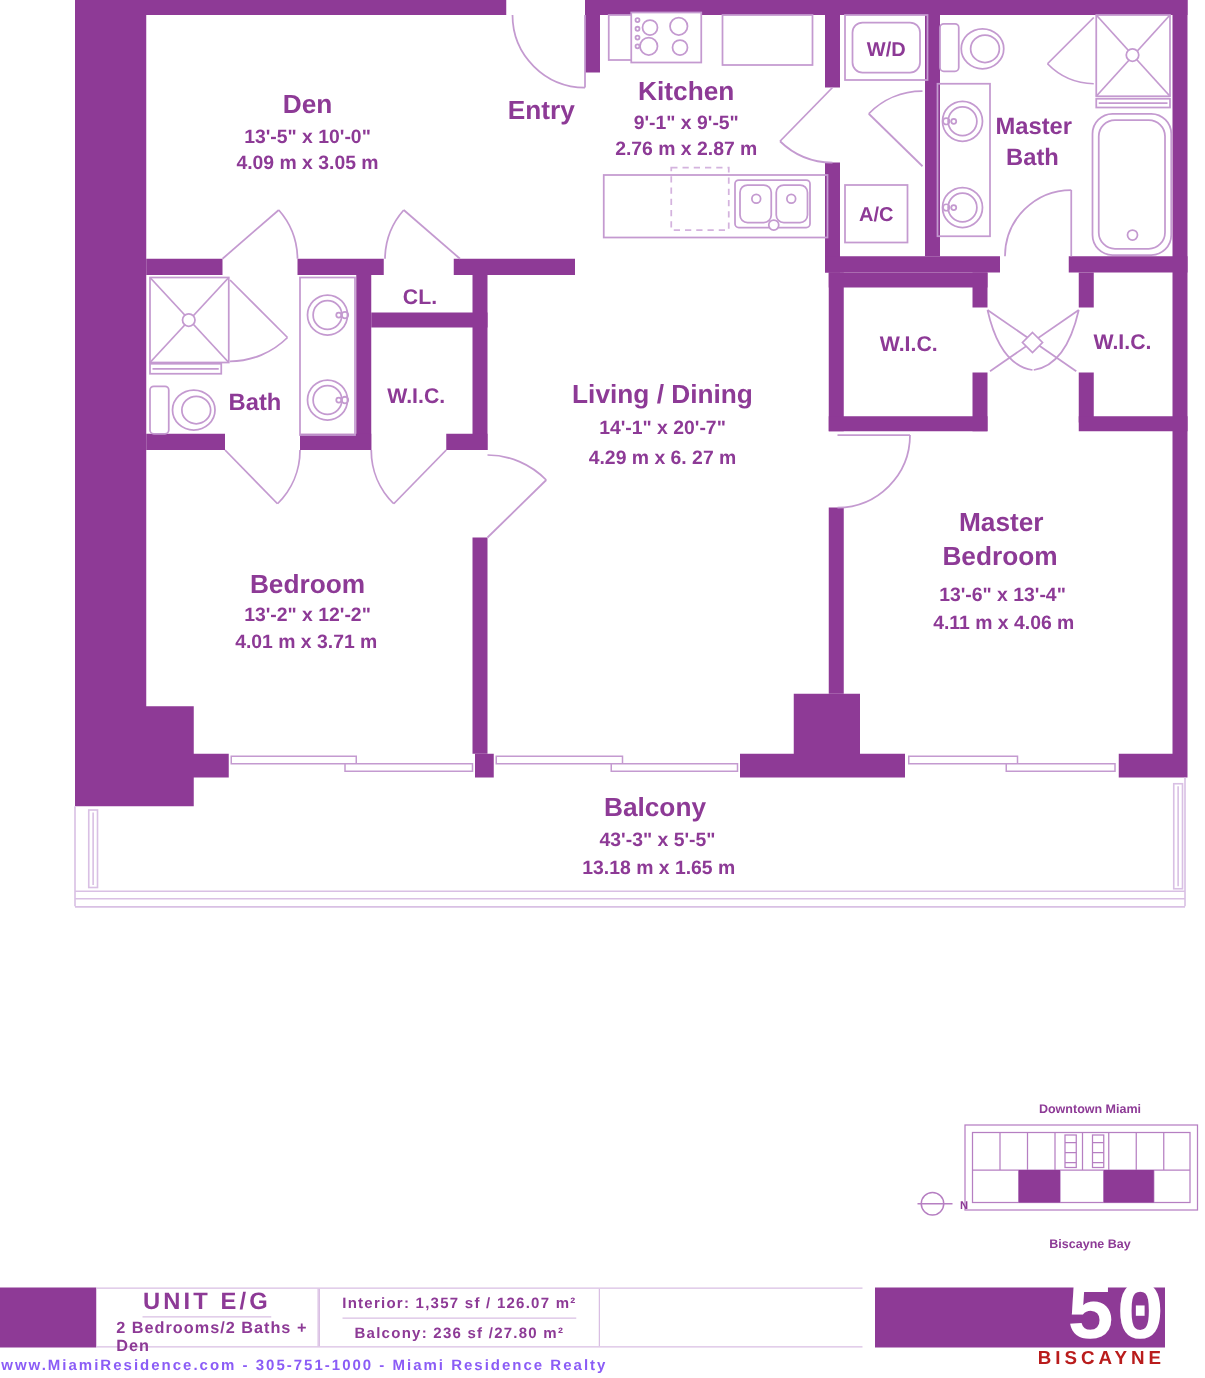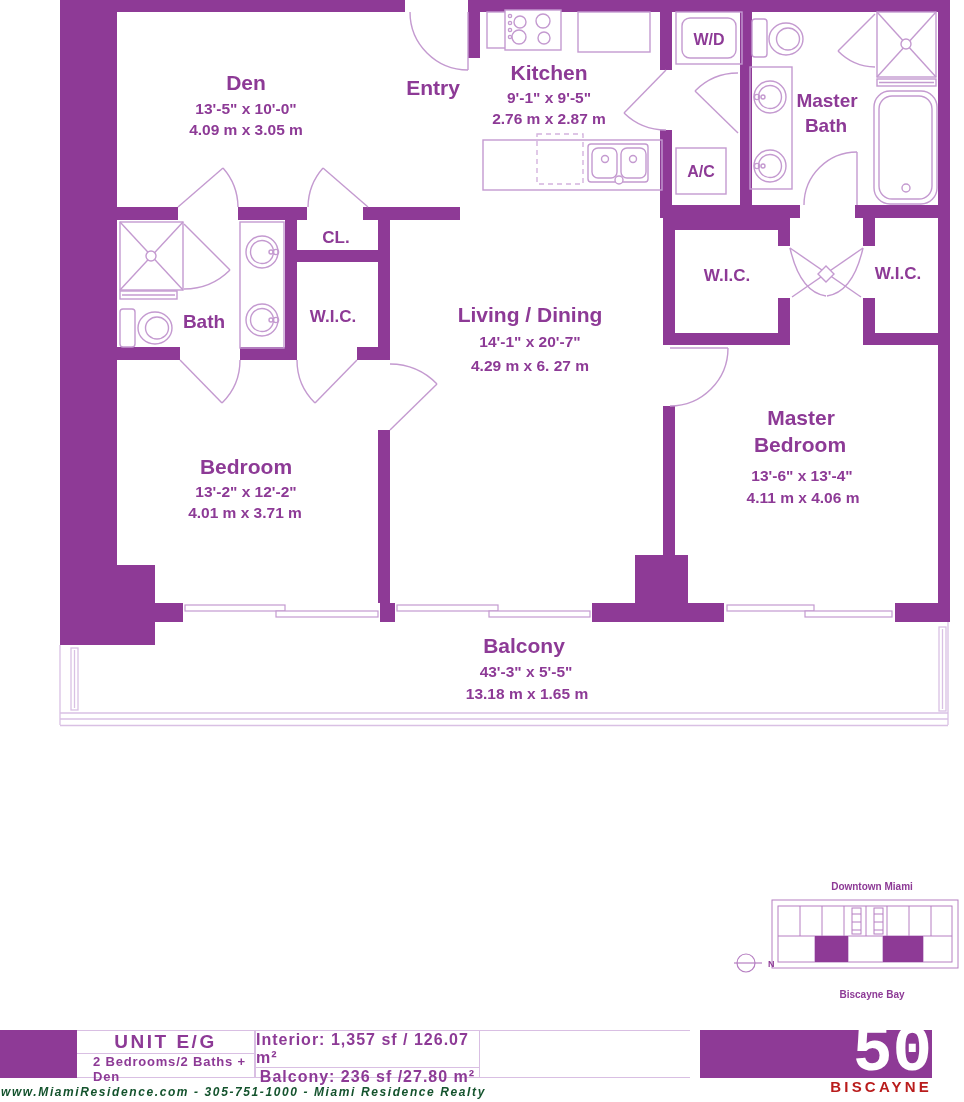--- a/index.html
+++ b/index.html
@@ -5,36 +5,36 @@
   html,body{margin:0;padding:0;background:#fff;}
   #page{position:relative;width:964px;height:1102px;background:#fff;overflow:hidden;
         font-family:"Liberation Sans",sans-serif;}
   svg text{font-family:"Liberation Sans",sans-serif;font-weight:bold;}
   .abs{position:absolute;}
   
   .infobar{position:absolute;left:0;top:1030px;width:964px;height:48px;}
   .bar-block{position:absolute;left:0;top:0;width:77px;height:48px;background:#8e3a96;}
   .bar-table{position:absolute;left:77px;top:0;width:613px;height:48px;display:flex;
              border-top:1px solid #d9bfe3;border-bottom:1px solid #d9bfe3;box-sizing:border-box;}
-  .bar-col{display:flex;flex-direction:column;box-sizing:border-box;border-right:1px solid #d9bfe3;}
+  .bar-col{display:flex;flex-direction:column;box-sizing:border-box;border-right:1px solid #d9bfe3;align-items:center;}
   .bar-col.c1{width:178px;}
   .bar-col.c2{width:225px;border-left:1px solid #d9bfe3;}
   .bar-col.c3{width:210px;}
   .bar-cell{flex:1;display:flex;align-items:center;justify-content:center;color:#8d3a96;box-sizing:border-box;}
   .bar-cell.r1{border-bottom:1px solid #d9bfe3;}
   .unit-label{font-size:19px;font-weight:bold;letter-spacing:2.5px;}
   .cfg-label{font-size:13px;font-weight:bold;letter-spacing:0.8px;padding-left:16px;}
-  .sf-label{font-size:16px;font-weight:bold;letter-spacing:1px;}
+  .sf-label{font-size:12px;font-weight:bold;letter-spacing:1px;}
   .logo-block{position:absolute;left:700px;top:0;width:232px;height:48px;background:#8e3a96;}
   .logo-number{position:absolute;right:0px;top:-10px;color:#ffffff;font-size:66px;font-weight:bold;
                line-height:66px;letter-spacing:0px;font-family:Liberation Mono, monospace;}
   .logo-name{position:absolute;left:700px;top:1078px;width:232px;text-align:right;color:#b91c1c;
              font-size:15px;font-weight:bold;letter-spacing:3.2px;}
-  .website{position:absolute;left:1px;top:1085px;color:#14532d;font-size:12px;font-weight:bold;
-           letter-spacing:1.6px;white-space:nowrap;font-style:italic;}
+  .website{position:absolute;left:1px;top:1085px;color:#8b5cf6;font-size:12px;font-weight:bold;
+           letter-spacing:1.6px;white-space:nowrap;}
 </style>
 </head>
 <body>
 
 <div id="page">
 
   <svg class="abs" style="left:0;top:0" width="964" height="760" viewBox="0 0 964 760">
 
     <g fill="#8e3a96" stroke="none">
       <path d="M60,0 L117,0 L117,565 L155,565 L155,603 L183,603 L183,622 L155,622 L155,645 L60,645 Z"></path>

